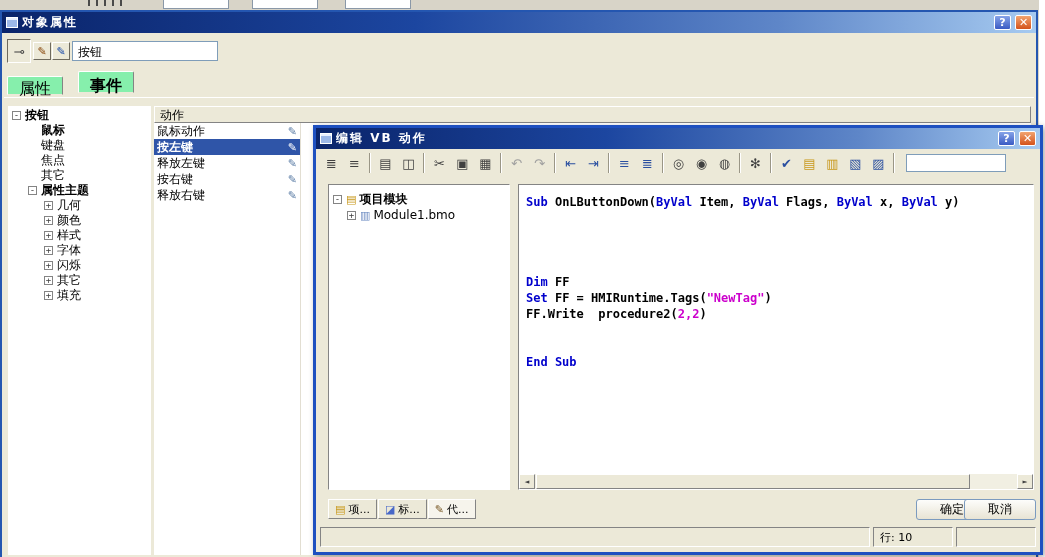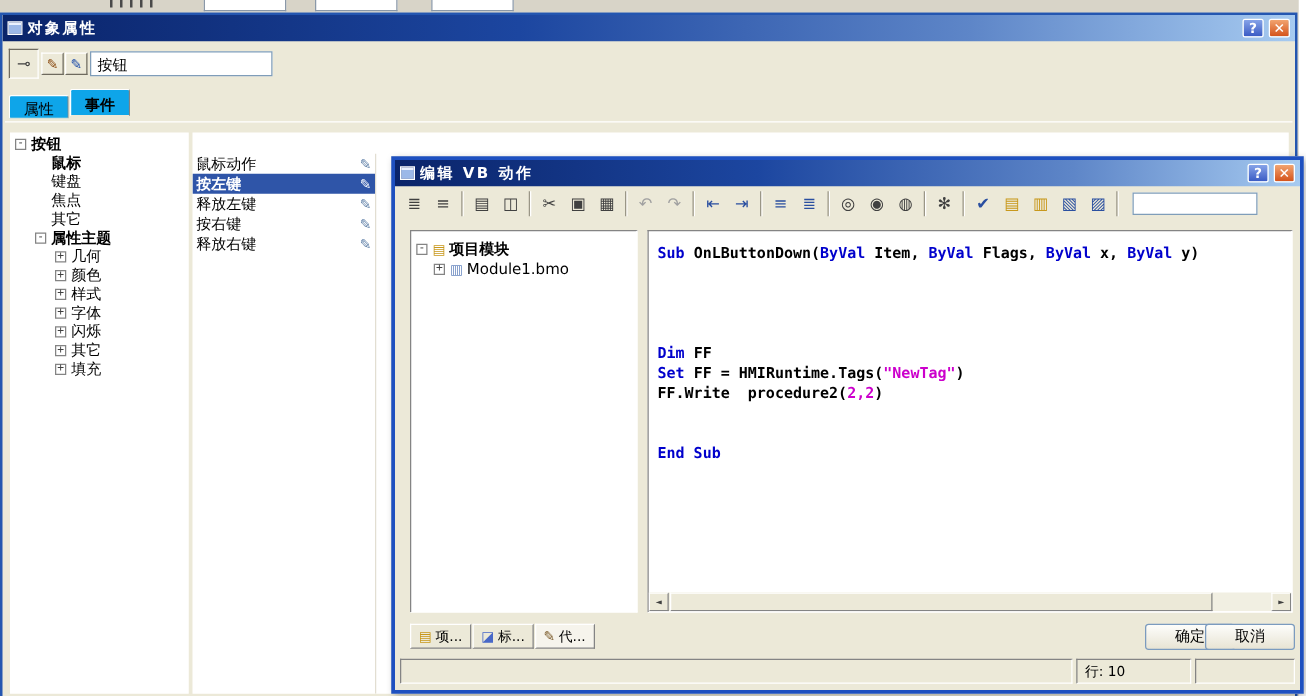--- a/index.html
+++ b/index.html
@@ -43,23 +43,23 @@
   .pen-1 { left:31px; color:#8A4A10; }
   .pen-2 { left:50px; color:#1A4AA8; }
   .type-field { position:absolute; left:70px; top:8px; width:146px; height:20px; background:#fff;
                 border:1px solid #7F9DB9; padding:2px 5px; font-size:12px; }
   .combo { position:absolute; left:222px; top:8px; right:6px; height:20px; background:#fff;
            border:1px solid #7F9DB9; display:flex; }
   .combo-value { flex:1; padding:2px 5px; font-size:12px; white-space:nowrap; overflow:hidden; }
   .combo-arrow { width:17px; display:flex; align-items:center; justify-content:center; font-size:8px; color:#404040; }
 
   .tab-strip { height:24px; padding-left:5px; margin-top:1px; position:relative; z-index:2; }
-  .tab { display:inline-block; height:19px; padding:2px 11px; font-size:12px; background:#0ea5e9;
+  .tab { display:inline-block; height:19px; padding:2px 11px; font-size:16px; background:#86efac;
          border:1px solid; border-color:#fff #848484 #ECE9D8 #fff; border-radius:2px 2px 0 0;
-         margin-right:1px; position:relative; top:4px; }
+         margin-right:15px; position:relative; top:4px; }
   .tab.active { font-weight:bold; top:1px; height:22px; padding-top:4px; }
 
   .page-area { position:absolute; left:2px; right:2px; top:85px; bottom:0; border-top:1px solid #fff; background:#ECE9D8; }
 
   .props-tree-panel { position:absolute; left:4px; top:8px; width:143px; bottom:2px; background:#fff; padding-top:2px;
                       font-size:12px; overflow:hidden; }
   .tree-row { height:15px; display:flex; align-items:center; white-space:nowrap; }
   .expander { width:9px; height:9px; border:1px solid #848484; background:#fff; color:#404040;
               font:9px/7px "DejaVu Sans Mono","Liberation Mono",monospace; text-align:center;
               margin-right:4px; flex:none; }
@@ -116,21 +116,21 @@
 
   .push-btn { position:absolute; width:72px; height:21px; font-size:12px;
               background:linear-gradient(#FDFDFB,#E8E4D4); border:1px solid #7B9BBF; border-radius:3px; }
   .ok-btn { left:564px; top:371px;margin-left:36px; }
   .cancel-btn { left:648px; top:371px; }
 
   .statusbar { position:absolute; left:4px; right:4px; top:399px; height:20px; display:flex; gap:3px; }
   .status-cell { border:1px solid; border-color:#848484 #fff #fff #848484; font-size:11px;
                  display:flex; align-items:center; padding:0 6px; white-space:nowrap; }
   .status-wide { flex:1; }
-  .status-line { width:92px; }
+  .status-line { width:80px; }
   .status-tail { width:80px; }
 </style>
 </head>
 <body>
 
 <div class="top-strip">
   <span class="tick" style="left:88px"></span>
   <span class="tick" style="left:96px"></span>
   <span class="tick" style="left:104px"></span>
   <span class="tick" style="left:112px"></span>
@@ -208,20 +208,21 @@
           <span class="expander">+</span>
           <span class="tree-label">其它</span>
         </div>
         <div class="tree-row" style="padding-left: 36px;">
           <span class="expander">+</span>
           <span class="tree-label">填充</span>
         </div>
       </div>
     <div class="event-panel">
       <div class="ev-header">
+        <div class="ev-h2">动作</div>
       </div>
       <div class="ev-divider"></div>
       <div class="ev-rows">
           <div class="ev-row">
             <div class="ev-c1">
               <span class="ev-label">鼠标动作</span>
               <span class="ev-icon">✎</span>
             </div>
             <div class="ev-c2"></div>
           </div>

